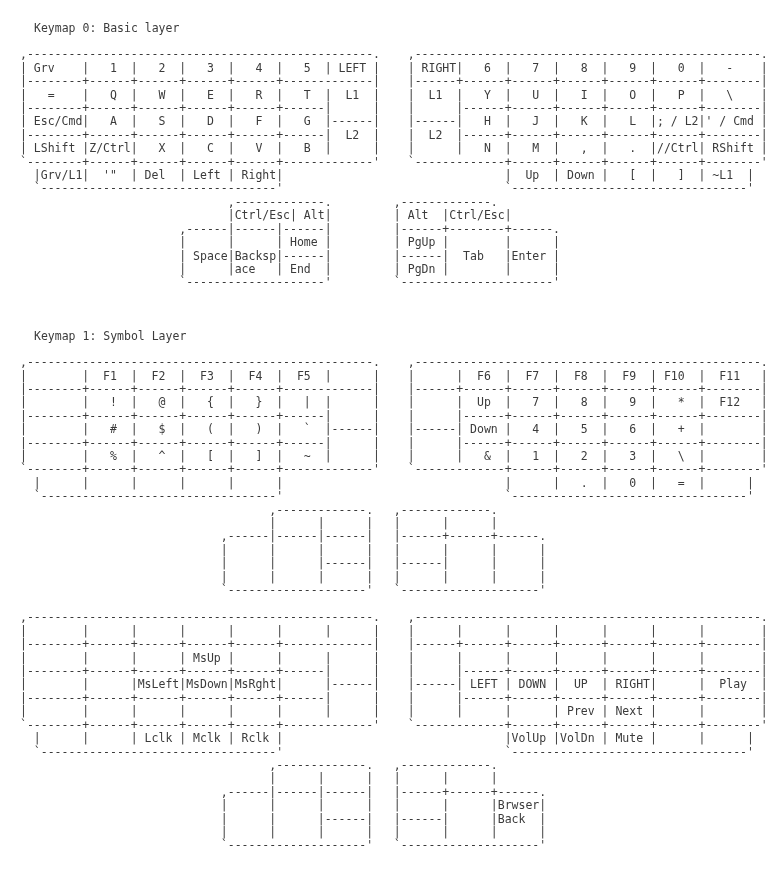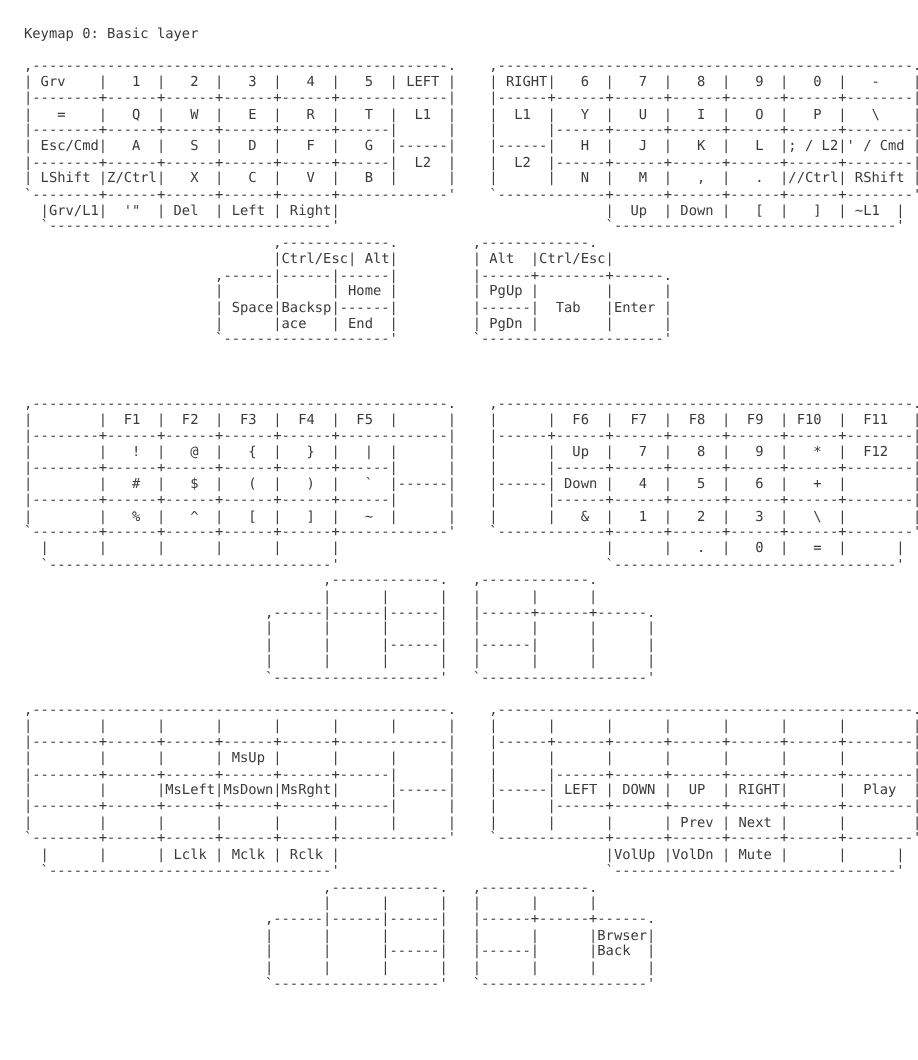--- a/index.html
+++ b/index.html
@@ -15,21 +15,21 @@
     background: #ffffff;
     overflow: hidden;
     font-family: "DejaVu Sans Mono", "Liberation Mono", monospace;
   }
   .km-title {
     font-family: "DejaVu Sans Mono", "Liberation Mono", monospace;
     font-size: 11.5px;
     line-height: 13.4px;
     font-weight: normal;
     color: #3b3b3b;
-    margin: 0 0 13px 0;
+    margin: 0 0 13px 14px;
     white-space: pre;
   }
   pre.km-ascii {
     margin: 0;
     font-family: "DejaVu Sans Mono", "Liberation Mono", monospace;
     font-size: 11.5px;
     line-height: 13.4px;
     color: #3b3b3b;
     white-space: pre;
     tab-size: 4;
@@ -59,20 +59,21 @@
                               ,-------------.         ,-------------.
                               |Ctrl/Esc| Alt|         | Alt  |Ctrl/Esc|
                        ,------|------|------|         |------+--------+------.
                        |      |      | Home |         | PgUp |        |      |
                        | Space|Backsp|------|         |------|  Tab   |Enter |
                        |      |ace   | End  |         | PgDn |        |      |
                        `--------------------'         `----------------------'</pre>
   </div>
 
   <div class="section section-1">
+    <div class="km-title">Keymap 1: Symbol Layer</div>
     <pre class="km-ascii">,--------------------------------------------------.    ,--------------------------------------------------.
 |        |  F1  |  F2  |  F3  |  F4  |  F5  |      |    |      |  F6  |  F7  |  F8  |  F9  | F10  |  F11   |
 |--------+------+------+------+------+-------------|    |------+------+------+------+------+------+--------|
 |        |   !  |   @  |   {  |   }  |   |  |      |    |      |  Up  |   7  |   8  |   9  |   *  |  F12   |
 |--------+------+------+------+------+------|      |    |      |------+------+------+------+------+--------|
 |        |   #  |   $  |   (  |   )  |   `  |------|    |------| Down |   4  |   5  |   6  |   +  |        |
 |--------+------+------+------+------+------|      |    |      |------+------+------+------+------+--------|
 |        |   %  |   ^  |   [  |   ]  |   ~  |      |    |      |   &amp;  |   1  |   2  |   3  |   \  |        |
 `--------+------+------+------+------+-------------'    `-------------+------+------+------+------+--------'
   |      |      |      |      |      |                                |      |   .  |   0  |   =  |      |

